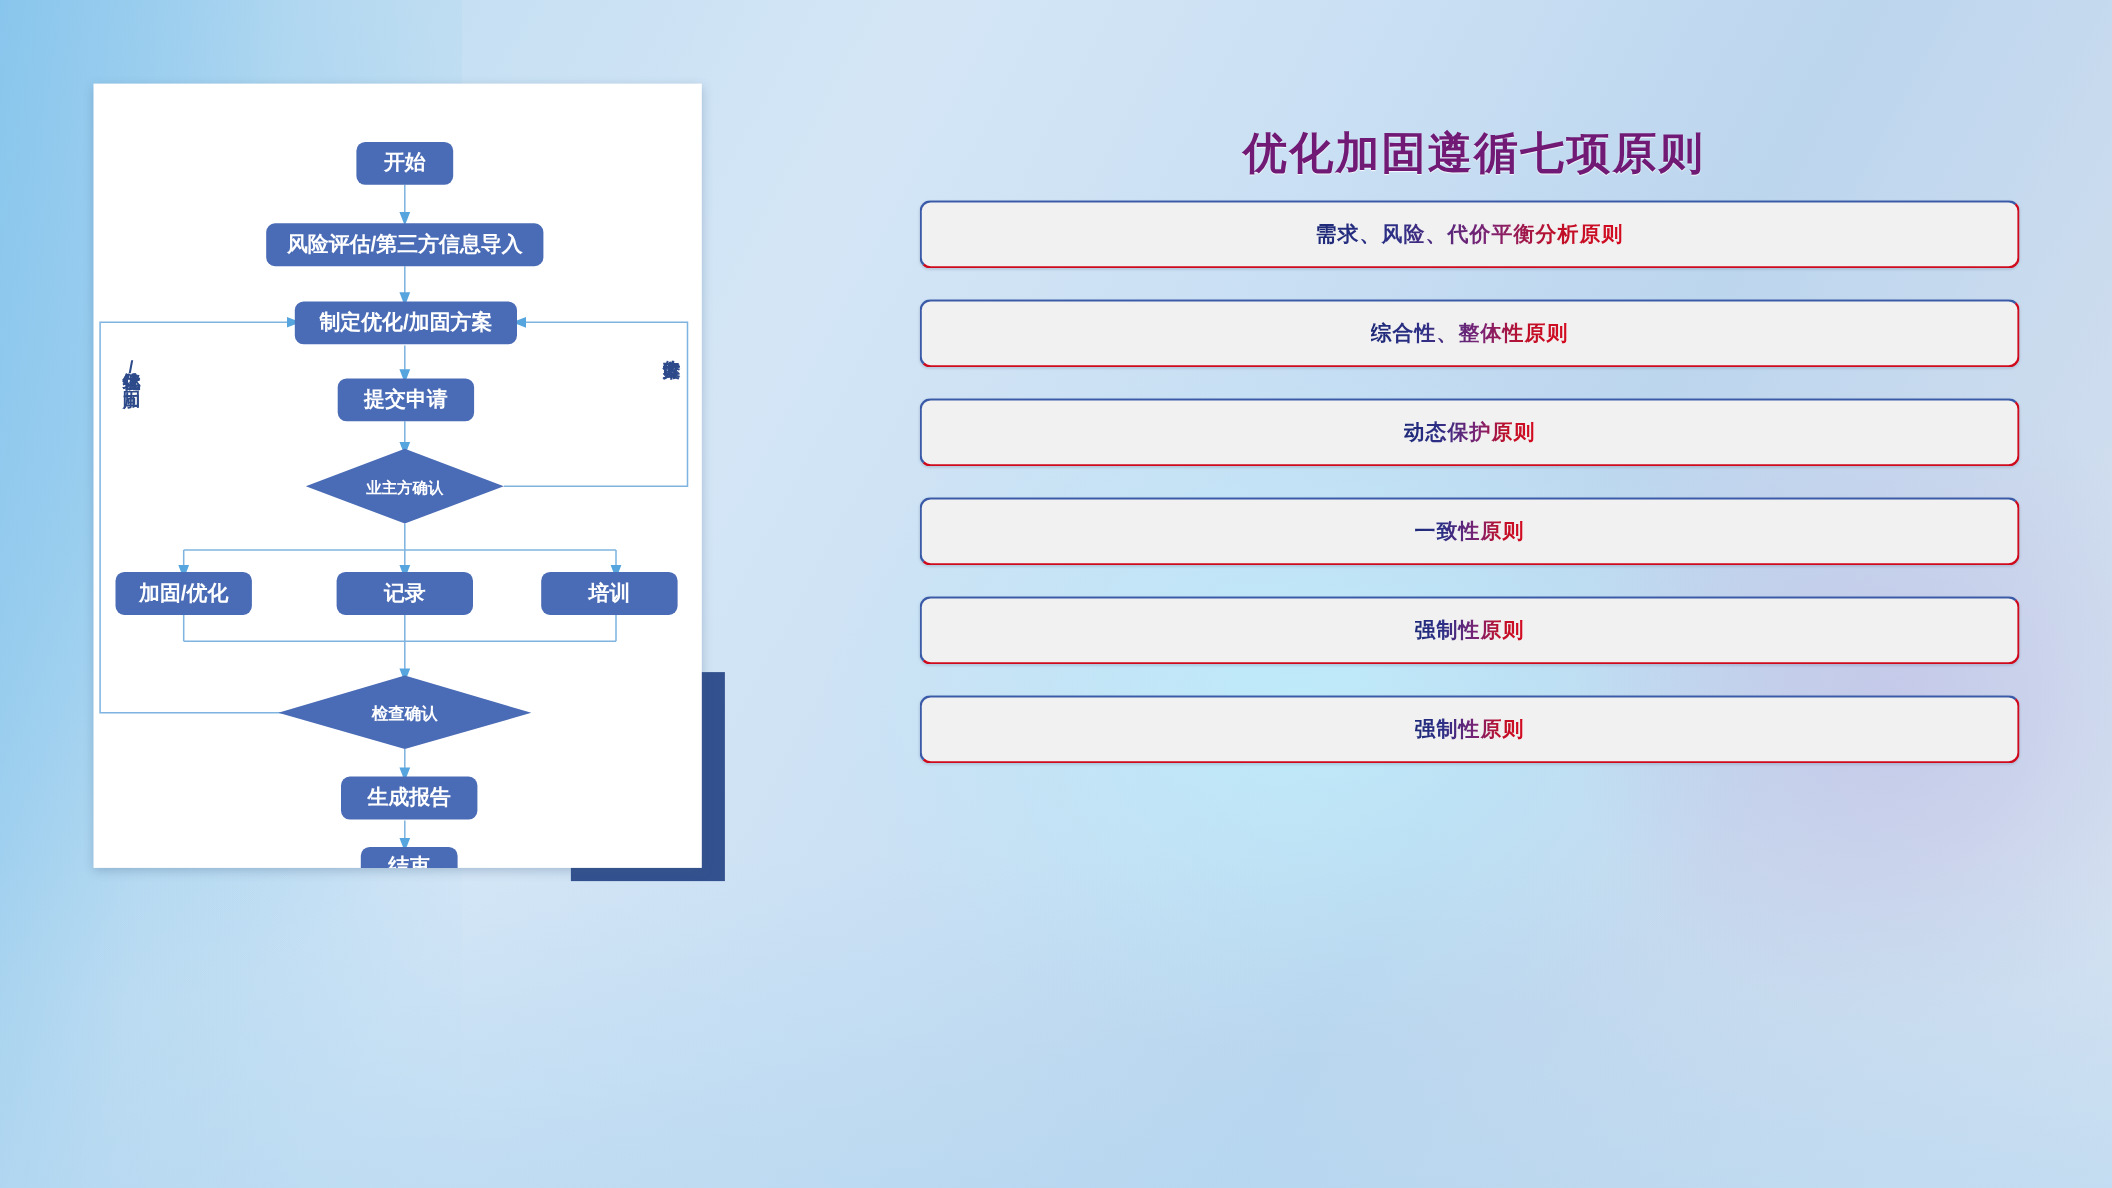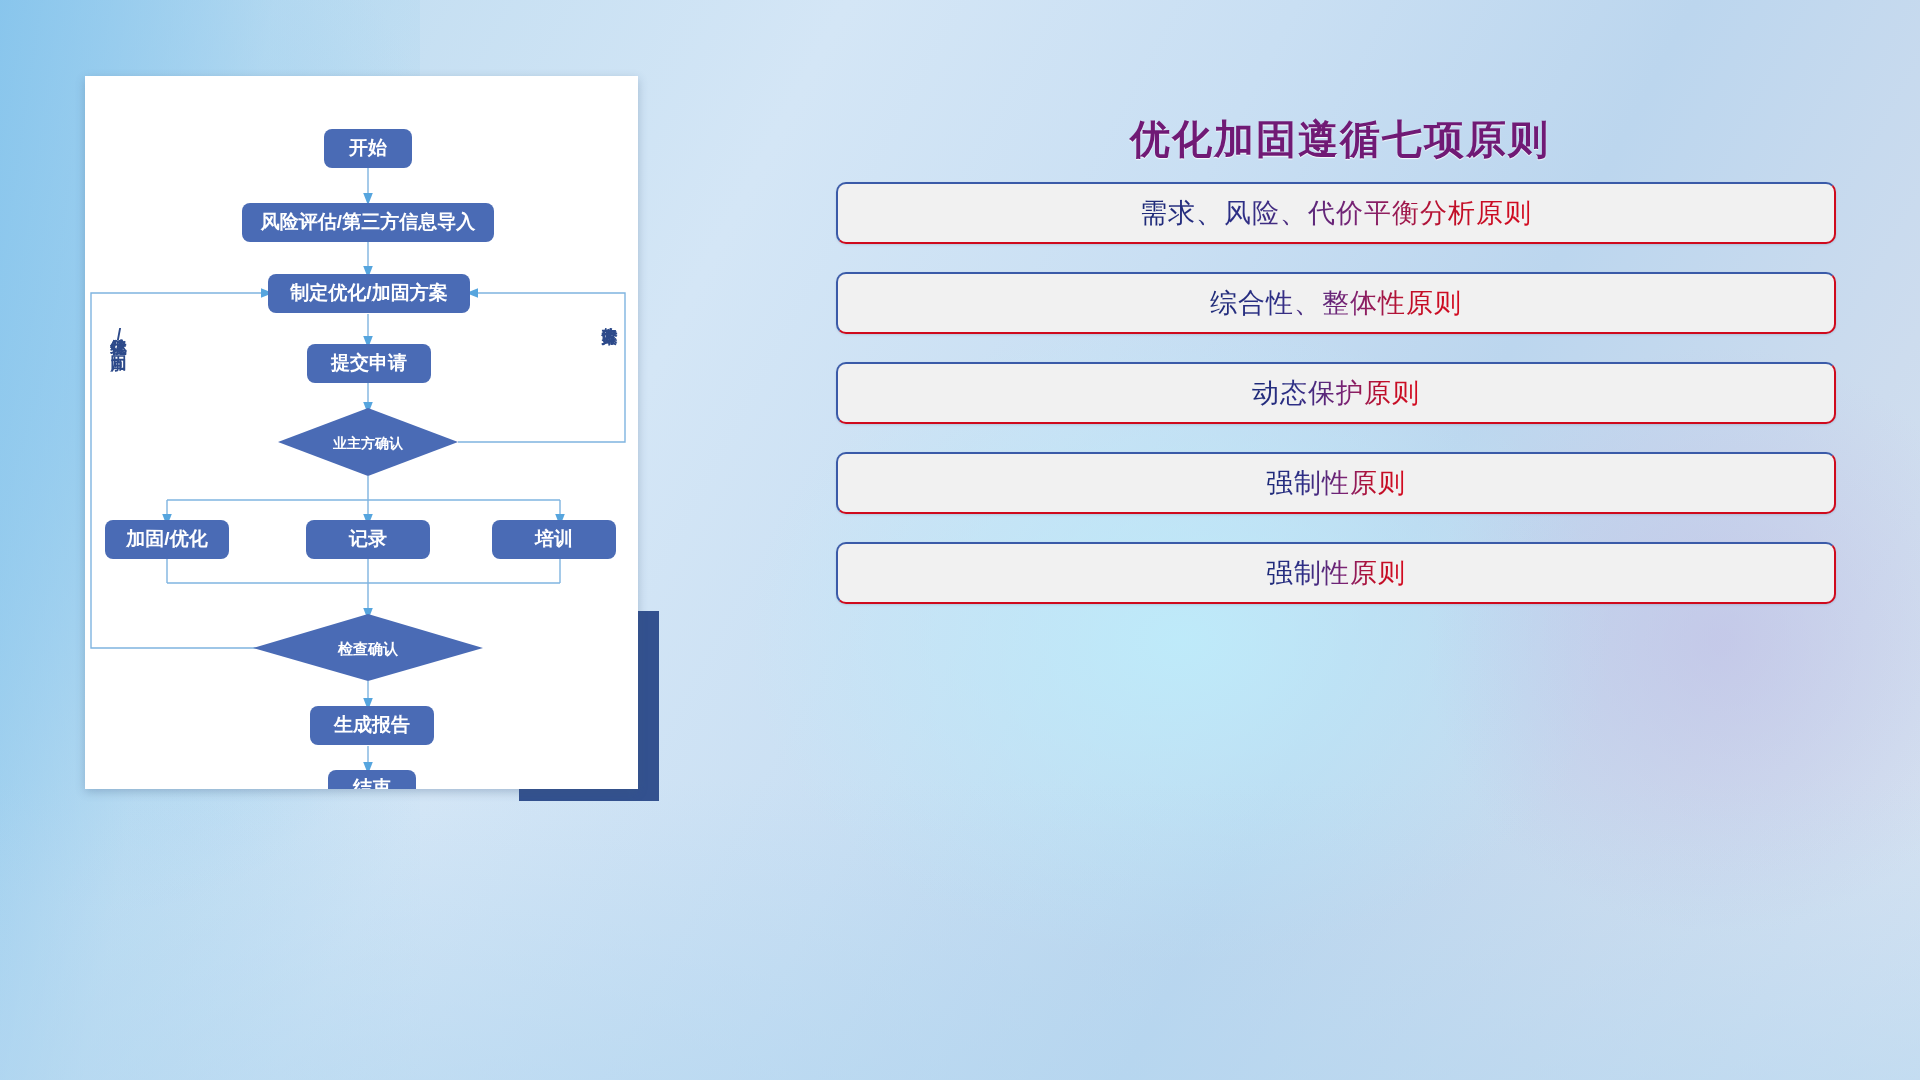--- a/index.html
+++ b/index.html
@@ -61,21 +61,21 @@
     background:#f1f1f1;
     border-radius:10px;
     border-top:2px solid #3a5aa8;
     border-left:2px solid #3a5aa8;
     border-right:2px solid #cf0a1d;
     border-bottom:2px solid #cf0a1d;
     display:flex; align-items:center; justify-content:center;
     box-shadow:0 1px 2px rgba(70,90,120,.18);
   }
   .principle-row .pr-text {
-    font-size:27px; font-weight:normal; letter-spacing:1px;
+    font-size:19px; font-weight:bold; letter-spacing:1px;
     background:linear-gradient(90deg,#1d2a78 0%,#2d2f86 26%,#7b2273 56%,#bf0f28 78%,#d40b20 100%);
     -webkit-background-clip:text; background-clip:text;
     -webkit-text-fill-color:transparent; color:transparent;
     white-space:nowrap;
   }
 </style>
 </head>
 <body>
 
 <div class="bg-wash wash-topleft"></div>
@@ -201,20 +201,23 @@
 
     <div class="principle-row">
       <span class="pr-text">综合性、整体性原则</span>
     </div>
 
     <div class="principle-row">
       <span class="pr-text">动态保护原则</span>
     </div>
 
 
+    <div class="principle-row">
+      <span class="pr-text">一致性原则</span>
+    </div>
 
     <div class="principle-row">
       <span class="pr-text">强制性原则</span>
     </div>
 
     <div class="principle-row">
       <span class="pr-text">强制性原则</span>
     </div>
 
   </div>

